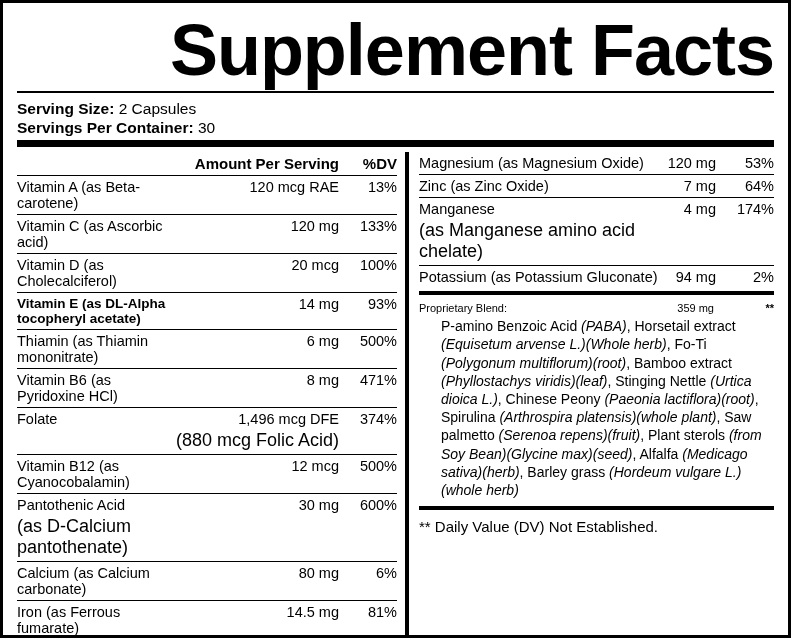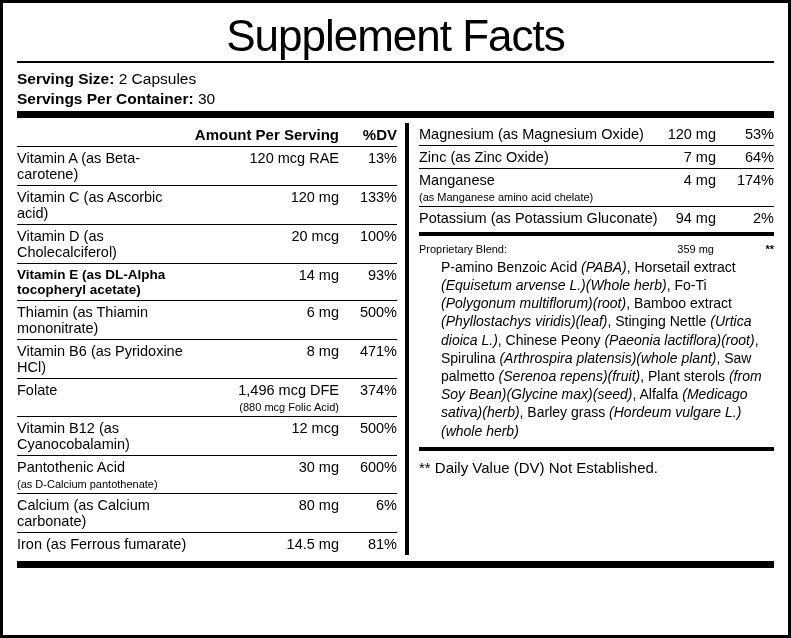--- a/index.html
+++ b/index.html
@@ -21,25 +21,25 @@
     overflow: hidden;
   }
   .inner {
     position: absolute;
     left: 14px;
     top: 10px;
     right: 14px;
     bottom: 8px;
   }
   .title {
-    font-size: 44px;
-    font-weight: normal;
+    font-size: 72px;
+    font-weight: bold;
     letter-spacing: -1px;
     line-height: 1.05;
-    text-align: center;
+    text-align: right;
     margin: 0 0 2px 0;
     white-space: nowrap;
   }
   .rule-thick {
     height: 7px;
     background: #000;
     margin: 2px 0 5px 0;
   }
   .rule-med {
     height: 4px;
@@ -88,21 +88,21 @@
   }
   .hdr td {
     font-weight: bold;
     font-size: 15px;
     padding-bottom: 3px;
   }
   .name { text-align: left; padding-right: 4px; }
   .amt { text-align: right; white-space: nowrap; padding-right: 10px; }
   .dv  { text-align: right; white-space: nowrap; width: 58px; }
   .sub {
-    font-size: 11px;
+    font-size: 18px;
   }
 
   .blend-head {
     display: flex;
     font-size: 11px;
     padding: 4px 0 2px 0;
     gap: 14px;
   }
   .blend-head .bname { flex: 1 1 auto; }
   .blend-head .bamt { padding-right: 16px; }

